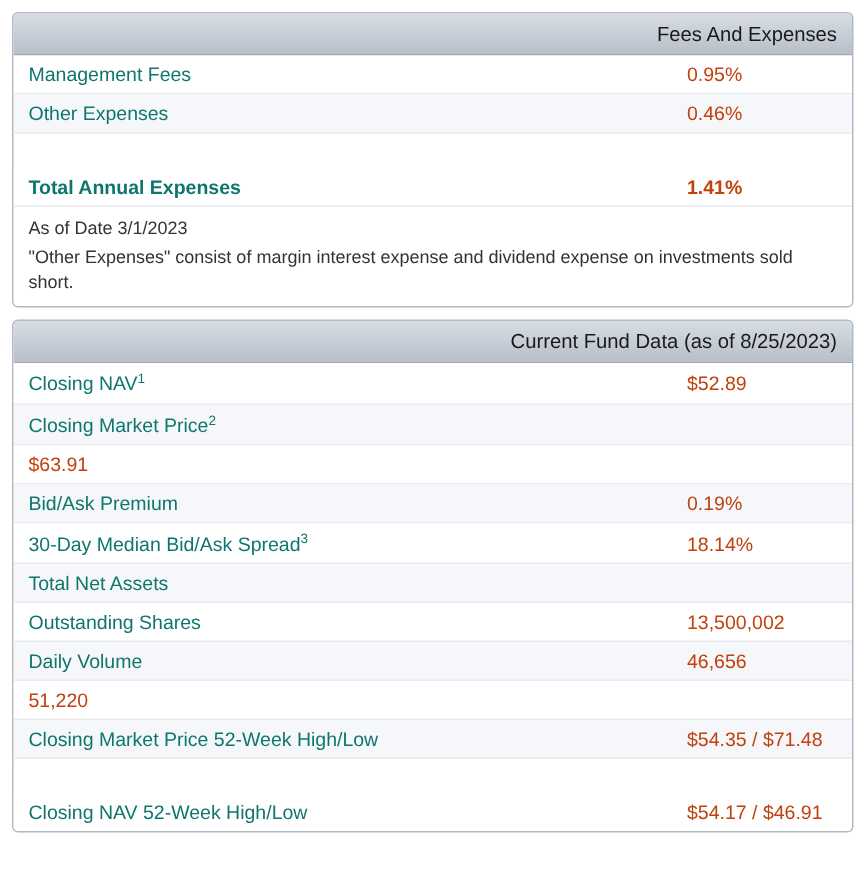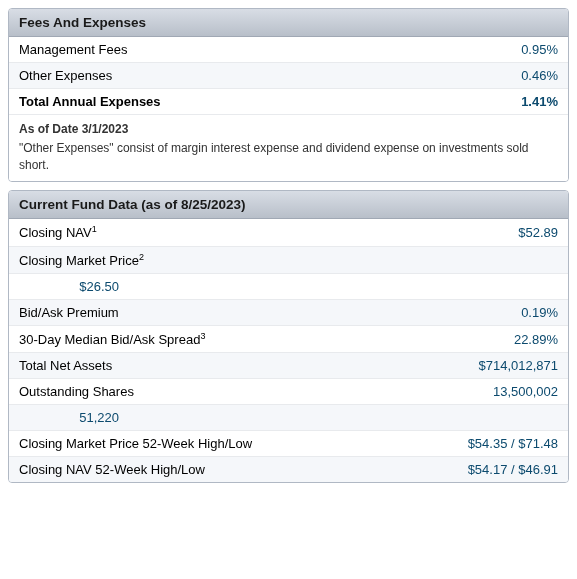--- a/index.html
+++ b/index.html
@@ -19,77 +19,79 @@
     .section {
       border: 1px solid #b0b8c4;
       border-radius: 4px;
       margin: 8px;
       overflow: hidden;
     }
 
     .section-header {
       background: linear-gradient(to bottom, #d8dde5, #b8bfc9);
       padding: 6px 10px;
-      font-weight: bold;
+      font-weight: normal;
       font-size: 13.5px;
       color: #1a1a1a;
       border-bottom: 1px solid #a0a8b4;
+      text-align: right;
     }
 
     .table-container {
       padding: 0;
     }
 
     .data-row {
       display: flex;
       justify-content: space-between;
       align-items: center;
       padding: 5px 10px;
       border-bottom: 1px solid #e8eaed;
     }
 
     .data-row:last-child {
       border-bottom: none;
+      margin-top: 23px;
     }
 
     .data-row:nth-child(even) {
       background: #f5f7fa;
     }
 
     .data-row:nth-child(odd) {
       background: #fff;
     }
 
     .row-label {
-      color: #000000;
+      color: #0f766e;
       flex: 1;
     }
 
     .row-value {
-      text-align: right;
-      color: #0c4a6e;
+      text-align: left;
+      color: #c2410c;
       min-width: 100px;
     }
 
     .bold-row .row-label,
     .bold-row .row-value {
       font-weight: bold;
     }
 
     .note-area {
       padding: 6px 10px 8px 10px;
       background: #fff;
       font-size: 12px;
       color: #333;
       line-height: 1.4;
       border-top: 1px solid #e8eaed;
     }
 
     .note-date {
-      font-weight: bold;
+      font-weight: normal;
       margin-bottom: 2px;
     }
 
     sup {
       font-size: 9px;
       vertical-align: super;
     }
   </style>
 </head>
 <body>
@@ -126,37 +128,40 @@
   <div class="table-container">
 
   <div class="data-row">
         <span class="row-label">Closing NAV<sup>1</sup></span>
         <span class="row-value">$52.89</span>
       </div>
       <div class="data-row">
         <span class="row-label">Closing Market Price<sup>2</sup></span>
       </div>
       <div class="data-row">
-        <span class="row-value">$26.50</span>
+        <span class="row-value">$63.91</span>
       </div>
       <div class="data-row">
         <span class="row-label">Bid/Ask Premium</span>
         <span class="row-value">0.19%</span>
       </div>
       <div class="data-row">
         <span class="row-label">30-Day Median Bid/Ask Spread<sup>3</sup></span>
-        <span class="row-value">22.89%</span>
+        <span class="row-value">18.14%</span>
       </div>
       <div class="data-row">
         <span class="row-label">Total Net Assets</span>
-        <span class="row-value">$714,012,871</span>
       </div>
       <div class="data-row">
         <span class="row-label">Outstanding Shares</span>
         <span class="row-value">13,500,002</span>
+      </div>
+      <div class="data-row">
+        <span class="row-label">Daily Volume</span>
+        <span class="row-value">46,656</span>
       </div>
       <div class="data-row">
         <span class="row-value">51,220</span>
       </div>
       <div class="data-row">
         <span class="row-label">Closing Market Price 52-Week High/Low</span>
         <span class="row-value">$54.35 / $71.48</span>
       </div>
       <div class="data-row">
         <span class="row-label">Closing NAV 52-Week High/Low</span>

